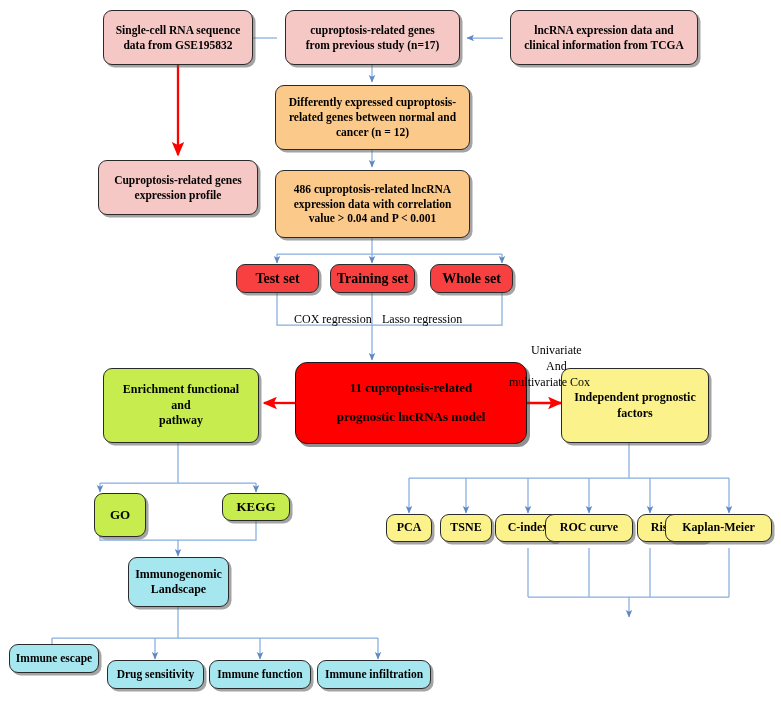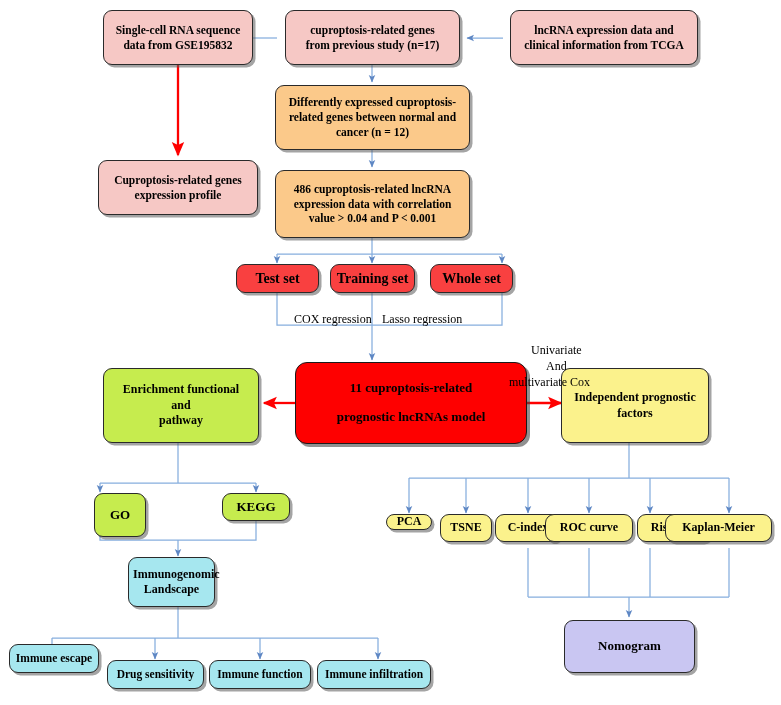--- a/index.html
+++ b/index.html
@@ -217,21 +217,21 @@
     </span>
   </div>
 
   <div class="node green t13" style="left:75px; top:493px; width:52px; height:44px;margin-left:19px;">
     <span>GO</span>
   </div>
   <div class="node green t13" style="left:222px; top:493px; width:68px; height:28px;">
     <span>KEGG</span>
   </div>
 
-  <div class="node cyan t12" style="left:128px; top:557px; width:87px; height:50px;">
+  <div class="node cyan t12" style="left:128px; top:557px; width:101px; height:50px;">
     <span>
       <span>Immunogenomic</span>
       <span>Landscape</span>
     </span>
   </div>
 
   <div class="node cyan t115" style="left:9px; top:644px; width:90px; height:29px;">
     <span>Immune escape</span>
   </div>
   <div class="node cyan t115" style="left:107px; top:660px; width:97px; height:29px;">
@@ -244,36 +244,33 @@
     <span>Immune infiltration</span>
   </div>
 
   <div class="node yellow t12" style="left:561px; top:368px; width:148px; height:75px;">
     <span>
       <span>Independent prognostic</span>
       <span>factors</span>
     </span>
   </div>
 
-  <div class="node yellow t12" style="left:386px; top:514px; width:46px; height:16px;">
+  <div class="node yellow t12" style="left:386px; top:514px; width:46px; height:28px;">
     <span>PCA</span>
   </div>
   <div class="node yellow t12" style="left:440px; top:514px; width:52px; height:28px;">
     <span>TSNE</span>
   </div>
   <div class="node yellow t12" style="left:495px; top:514px; width:66px; height:28px;">
     <span>C-index</span>
   </div>
   <div class="node yellow t12" style="left:545px; top:514px; width:88px; height:28px;">
     <span>ROC curve</span>
   </div>
   <div class="node yellow t12" style="left:637px; top:514px; width:74px; height:28px;">
     <span>Risk plot</span>
   </div>
   <div class="node yellow t12" style="left:665px; top:514px; width:107px; height:28px;">
     <span>Kaplan-Meier</span>
   </div>
 
-  <div class="node purple t13" style="left:564px; top:620px; width:131px; height:53px;">
-    <span>Nomogram</span>
-  </div>
 
 </div>
 
 </body></html>

